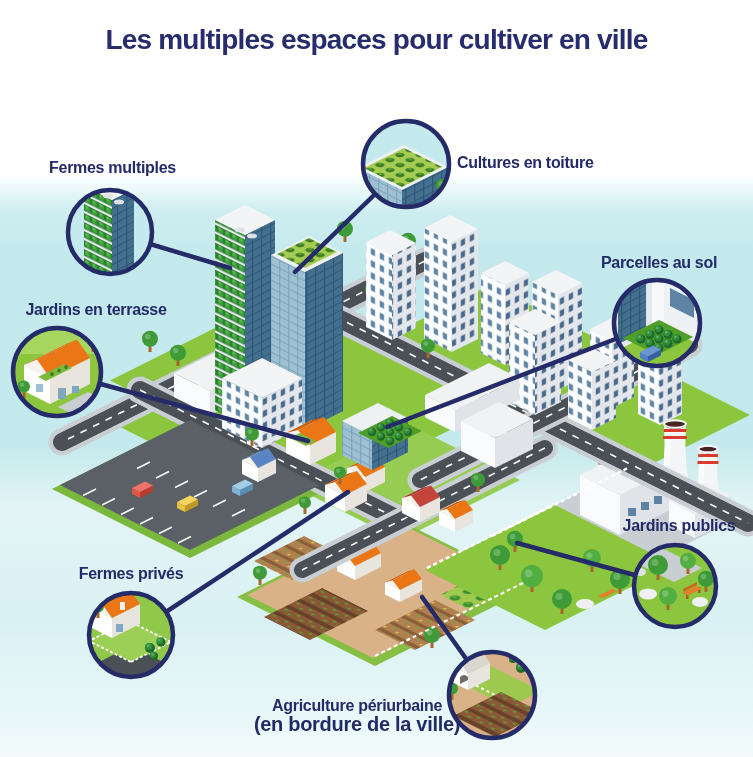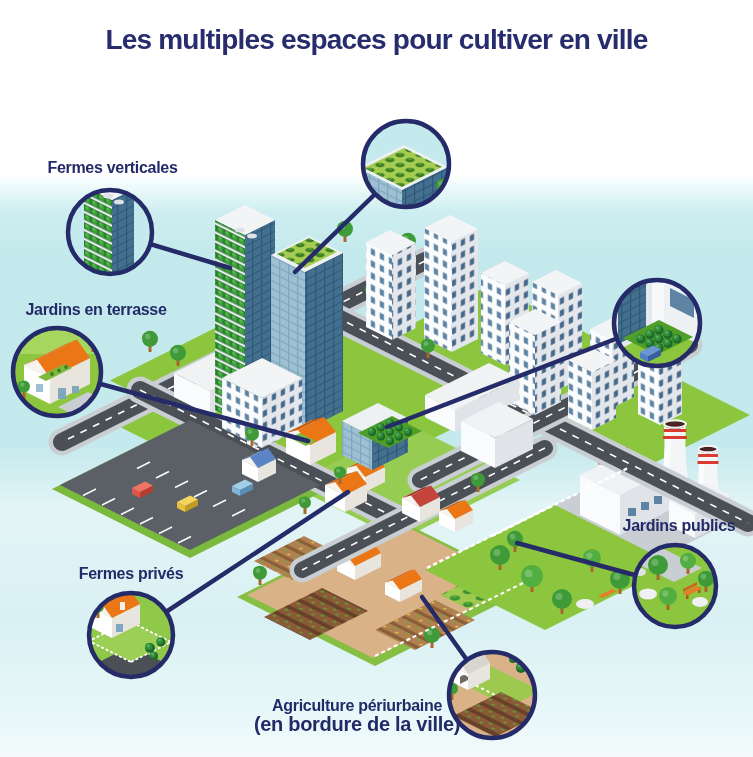--- a/index.html
+++ b/index.html
@@ -26,21 +26,23 @@
   }
   .lbl .l2{display:block;font-size:20px;}
 </style>
 </head>
 <body>
 
 <div class="stage">
 
   <div class="title">Les multiples espaces pour cultiver en ville</div>
 
-  <div class="lbl" style="left:10px;top:159px;width:205px;">Fermes verticales</div>
+  <div class="lbl" style="left:10px;top:159px;width:205px;">Fermes multiples</div>
+  <div class="lbl left" style="left:457px;top:154px;width:210px;">Cultures en toiture</div>
+  <div class="lbl" style="left:565px;top:254px;width:188px;">Parcelles au sol</div>
   <div class="lbl" style="left:0px;top:301px;width:192px;">Jardins en terrasse</div>
   <div class="lbl" style="left:30px;top:565px;width:202px;">Fermes privés</div>
   <div class="lbl" style="left:595px;top:517px;width:168px;">Jardins publics</div>
   <div class="lbl" style="left:235px;top:661px;width:244px;margin-top:36px;"><span>Agriculture périurbaine</span><span class="l2">(en bordure de la ville)</span></div>
 
   <svg id="scene" width="753" height="757" viewBox="0 0 753 757">
     <defs>
       <pattern id="winL" width="9" height="12" patternUnits="userSpaceOnUse" patternTransform="skewY(26.565)">
         <rect x="1.8" y="2.6" width="4.2" height="6.2" fill="#5e83a3"></rect>
       </pattern>

